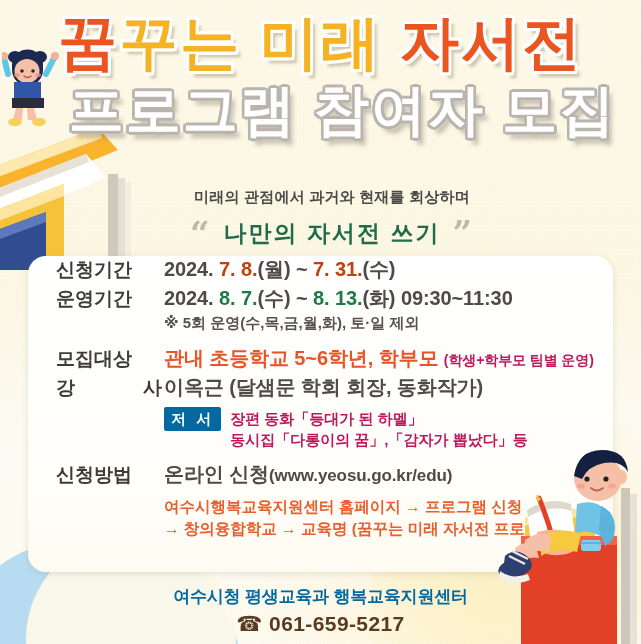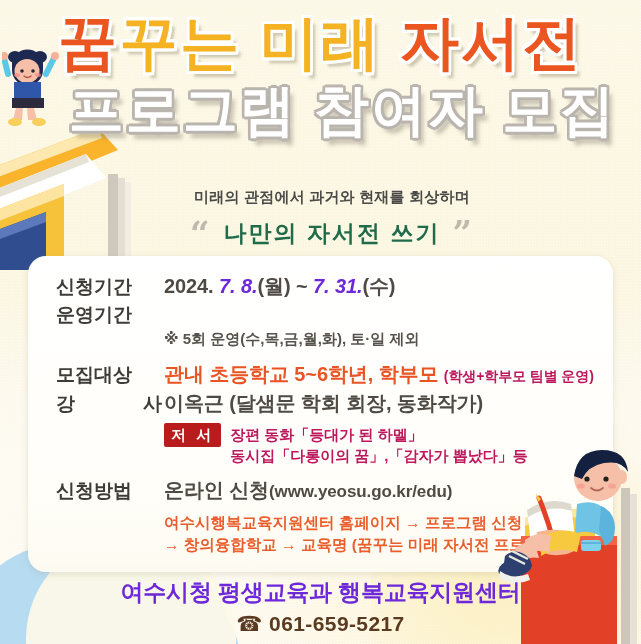--- a/index.html
+++ b/index.html
@@ -147,21 +147,21 @@
     border-radius: 18px;
     box-shadow: 0 2px 7px rgba(150,140,110,.22);
     z-index: 4;
   }
 
   .rows {
     position: absolute;
     left: 28px; top: 256px;
     width: 585px; height: 316px;
     z-index: 5;
-    padding: 17px 0 0 0;
+    padding: 0 0 0 0;
     box-sizing: border-box;
     color: #4a4540;
   }
   .row {
     display: flex;
     align-items: baseline;
     padding: 0 16px 0 28px;
     margin-bottom: 2px;
   }
   .label {
@@ -178,21 +178,21 @@
     padding-right: 2px;
     box-sizing: border-box;
   }
   .value {
     font-size: 20px;
     font-weight: 600;
     color: #4f4a44;
     letter-spacing: -0.1px;
     white-space: nowrap;
   }
-  .value .num-red  { color: #6d28d9; font-weight: 700; font-style: italic; }
+  .value .num-red  { color: #c2410c; font-weight: 700; }
   .value .num-grn  { color: #1f7a45; font-weight: 700; }
   .value .small    { font-size: 17px; }
   .value.hl        { color: #ea5324; font-weight: 800; }
   .value .muted    { color: #be185d; font-size: 14px; font-weight: 700; }
 
   .note {
     padding-left: 136px;
     font-size: 15px;
     font-weight: 600;
     color: #57524c;
@@ -202,21 +202,21 @@
 
   .book-row {
     display: flex;
     align-items: flex-start;
     padding-left: 136px;
     margin-top: 6px;
     margin-bottom: 10px;
     gap: 9px;
   }
   .badge {
-    background: #b91c1c;
+    background: #0369a1;
     color: #ffffff;
     font-size: 15px;
     font-weight: 800;
     padding: 3px 7px 4px 7px;
     border-radius: 2px;
     letter-spacing: 3px;
     line-height: 1.15;
     white-space: nowrap;
   }
   .book-lines {
@@ -241,23 +241,23 @@
   .boy-book { position: absolute; right: 0px; top: 444px; width: 160px; height: 200px; z-index: 6; }
 
   
   .footer {
     position: absolute;
     left: 0; right: 0; bottom: 8px;
     text-align: center;
     z-index: 7;
   }
   .footer-line1 {
-    font-size: 23px;
+    font-size: 17px;
     font-weight: 900;
-    color: #6d28d9;
+    color: #0369a1;
     letter-spacing: -0.2px;
   }
   .footer-line2 {
     margin-top: 4px;
     font-size: 21px;
     font-weight: 900;
     color: #5a3a20;
     letter-spacing: .4px;
   }
 </style>
@@ -329,20 +329,21 @@
 
   <div class="rows">
 
     <div class="row">
       <div class="label">신청기간</div>
       <div class="value"><span>2024. </span><span class="num-red">7. 8.</span><span>(월) ~ </span><span class="num-red">7. 31.</span><span>(수)</span></div>
     </div>
 
     <div class="row">
       <div class="label">운영기간</div>
+      <div class="value"><span>2024. </span><span class="num-grn">8. 7.</span><span>(수) ~ </span><span class="num-grn">8. 13.</span><span>(화) 09:30~11:30</span></div>
     </div>
 
     <div class="note">※ 5회 운영(수,목,금,월,화), 토·일 제외</div>
 
     <div class="row">
       <div class="label">모집대상</div>
       <div class="value hl"><span>관내 초등학교 5~6학년, 학부모</span> <span class="muted">(학생+학부모 팀별 운영)</span></div>
     </div>
 
 

